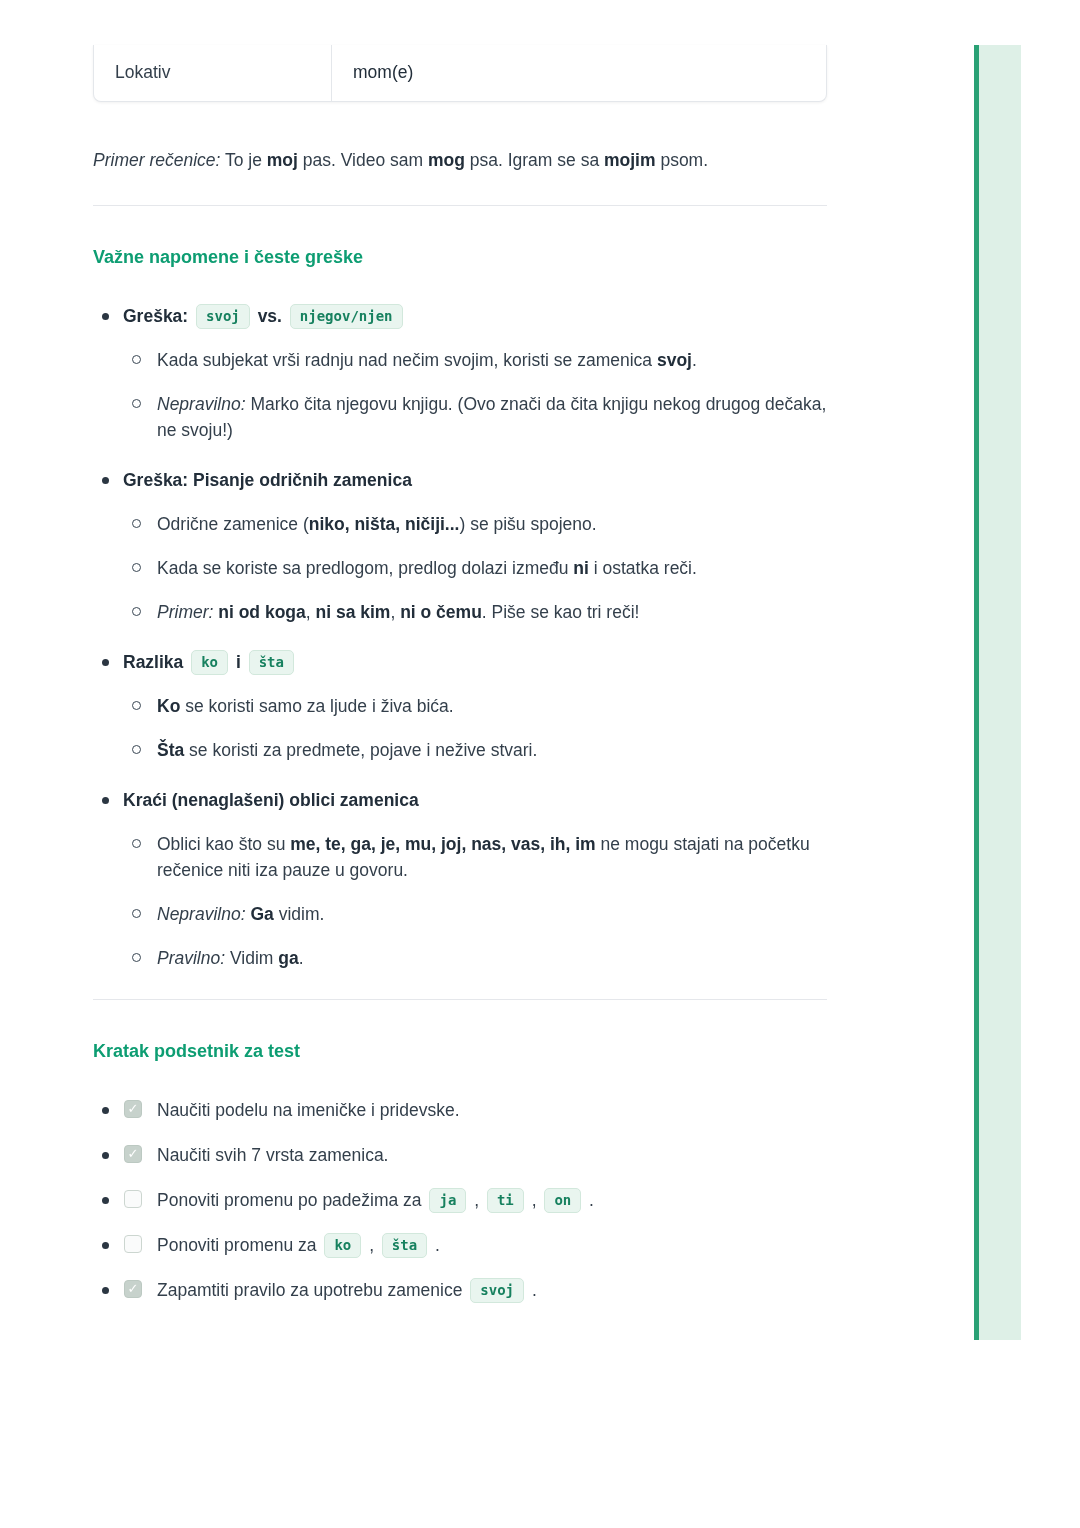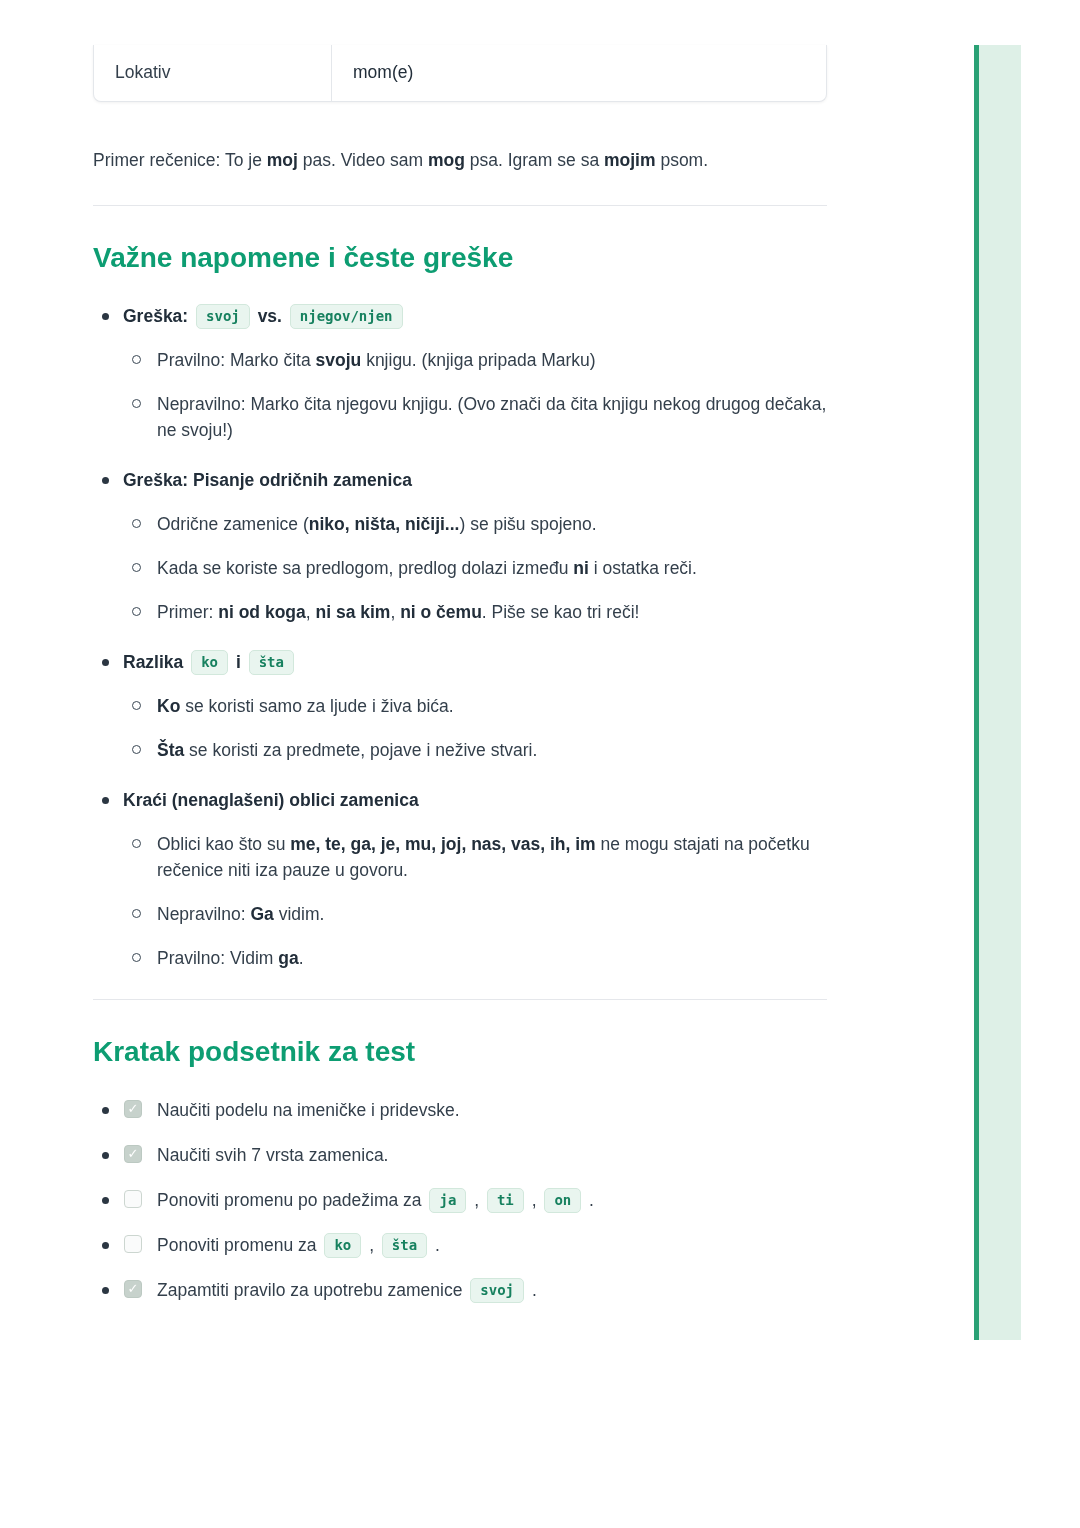--- a/index.html
+++ b/index.html
@@ -17,36 +17,36 @@
   .table-fragment { display:flex; height:57px; border:1px solid #e4e7eb; border-top:none;
                     border-radius:0 0 8px 8px; box-shadow:0 1px 3px rgba(0,0,0,.06); background:#fff; overflow:hidden; }
   .cell { padding:15px 21px; line-height:24px; }
   .cell-case { width:238px; border-right:1px solid #e4e7eb; color:#333f4b; }
   .cell-value { font-weight:normal; color:#222e3a; }
 
   .example { margin-top:41px; text-align:justify; line-height:34px; color:#333f4b; }
 
   .divider { border:none; border-top:1px solid #e5e7eb; margin-top:28px; }
 
-  h2.section-title { margin-top:36px; font-size:28px; line-height:31px; font-weight:700; color:#0d9d72; }
+  h2.section-title { margin-top:36px; font-size:18px; line-height:31px; font-weight:700; color:#0d9d72; }
 
   ul { list-style:none; }
 
   .notes { margin-top:30px; }
   .notes > li { position:relative; padding-left:30px; margin-bottom:24px; }
   .notes > li::before { content:""; position:absolute; left:9px; top:10px; width:7px; height:7px;
                         border-radius:50%; background:#2b3642; }
   .item-heading { font-weight:bold; color:#222e3a; margin-bottom:18px; }
 
   .subs > li { position:relative; padding-left:34px; margin-bottom:18px; }
   .subs > li::before { content:""; position:absolute; left:9px; top:8px; width:7px; height:7px;
                        border:1.8px solid #3a4754; border-radius:50%; background:#fff; }
 
   .b { font-weight:bold; color:#222e3a; }
-  .i { }
+  .i { font-style:italic; }
 
   .chip { font-family:"DejaVu Sans Mono","Liberation Mono",monospace; font-size:14px; font-weight:bold;
           color:#17815f; background:#e9f5ef; border:1px solid #d2e8dc; border-radius:5px;
           padding:2px 9px 3px; margin:0 3px; display:inline-block; line-height:18px; vertical-align:1px; }
 
   .checklist { margin-top:30px; }
   .checklist > li { position:relative; padding-left:64px; margin-bottom:19px; }
   .checklist > li::before { content:""; position:absolute; left:9px; top:10px; width:7px; height:7px;
                             border-radius:50%; background:#2b3642; }
   .checkbox { position:absolute; left:31px; top:3px; width:18px; height:18px; border-radius:4px;
@@ -74,21 +74,21 @@
     <p class="example"><span class="i">Primer rečenice:</span><span class="n"> To je </span><span class="b">moj</span><span class="n"> pas. Video sam </span><span class="b">mog</span><span class="n"> psa. Igram se sa </span><span class="b">mojim</span><span class="n"> psom.</span></p>
 
     <hr class="divider">
 
     <h2 class="section-title">Važne napomene i česte greške</h2>
 
     <ul class="notes">
       <li>
         <div class="item-heading"><span class="b">Greška: </span><code class="chip">svoj</code><span class="b"> vs. </span><code class="chip">njegov/njen</code></div>
         <ul class="subs">
-          <li><span class="i">Pravilno:</span><span class="n"> Marko čita </span><span class="b">svoju</span><span class="n"> knjigu. (knjiga pripada Marku)</span></li>
+          <li><span class="n">Kada subjekat vrši radnju nad nečim svojim, koristi se zamenica </span><span class="b">svoj</span><span class="n">.</span></li>
           <li><span class="i">Nepravilno:</span><span class="n"> Marko čita njegovu knjigu. (Ovo znači da čita knjigu nekog drugog dečaka, ne svoju!)</span></li>
         </ul>
       </li>
       <li>
         <div class="item-heading"><span class="b">Greška: Pisanje odričnih zamenica</span></div>
         <ul class="subs">
           <li><span class="n">Odrične zamenice (</span><span class="b">niko, ništa, ničiji...</span><span class="n">) se pišu spojeno.</span></li>
           <li><span class="n">Kada se koriste sa predlogom, predlog dolazi između </span><span class="b">ni</span><span class="n"> i ostatka reči.</span></li>
           <li><span class="i">Primer:</span><span class="n"> </span><span class="b">ni od koga</span><span class="n">, </span><span class="b">ni sa kim</span><span class="n">, </span><span class="b">ni o čemu</span><span class="n">. Piše se kao tri reči!</span></li>
         </ul>

